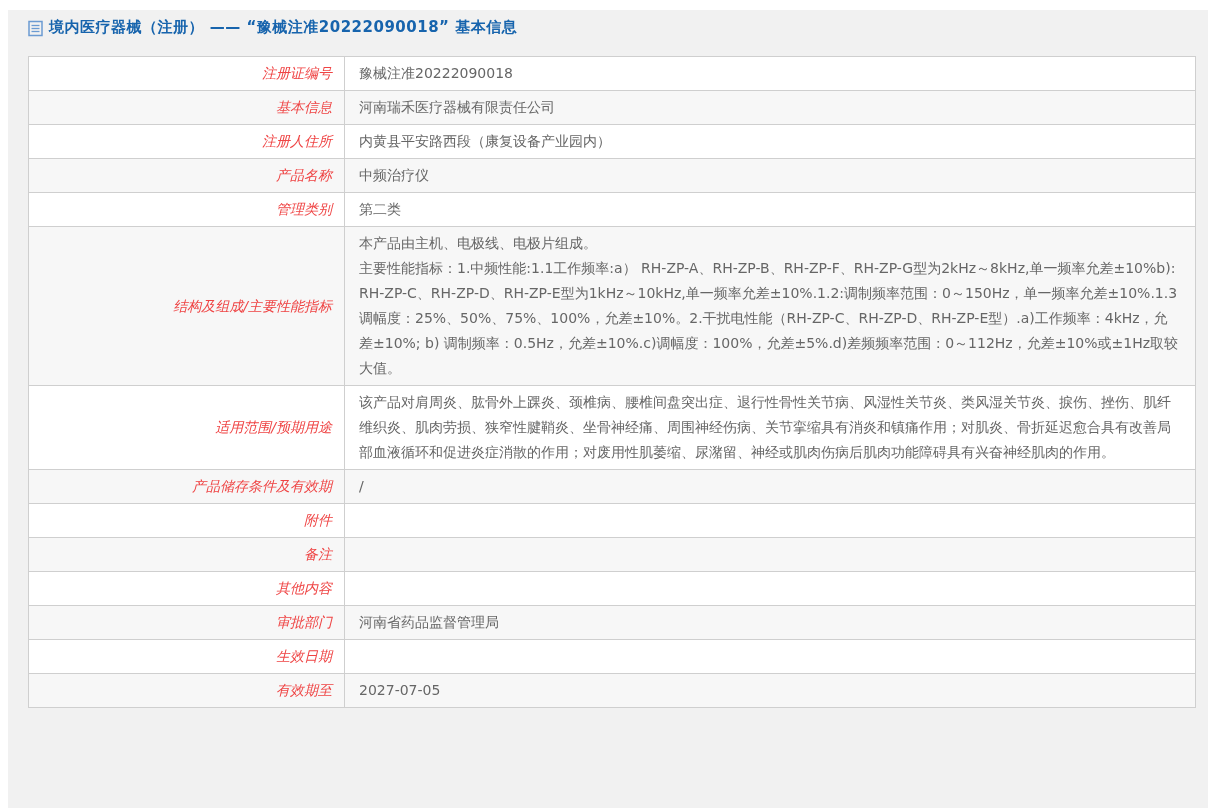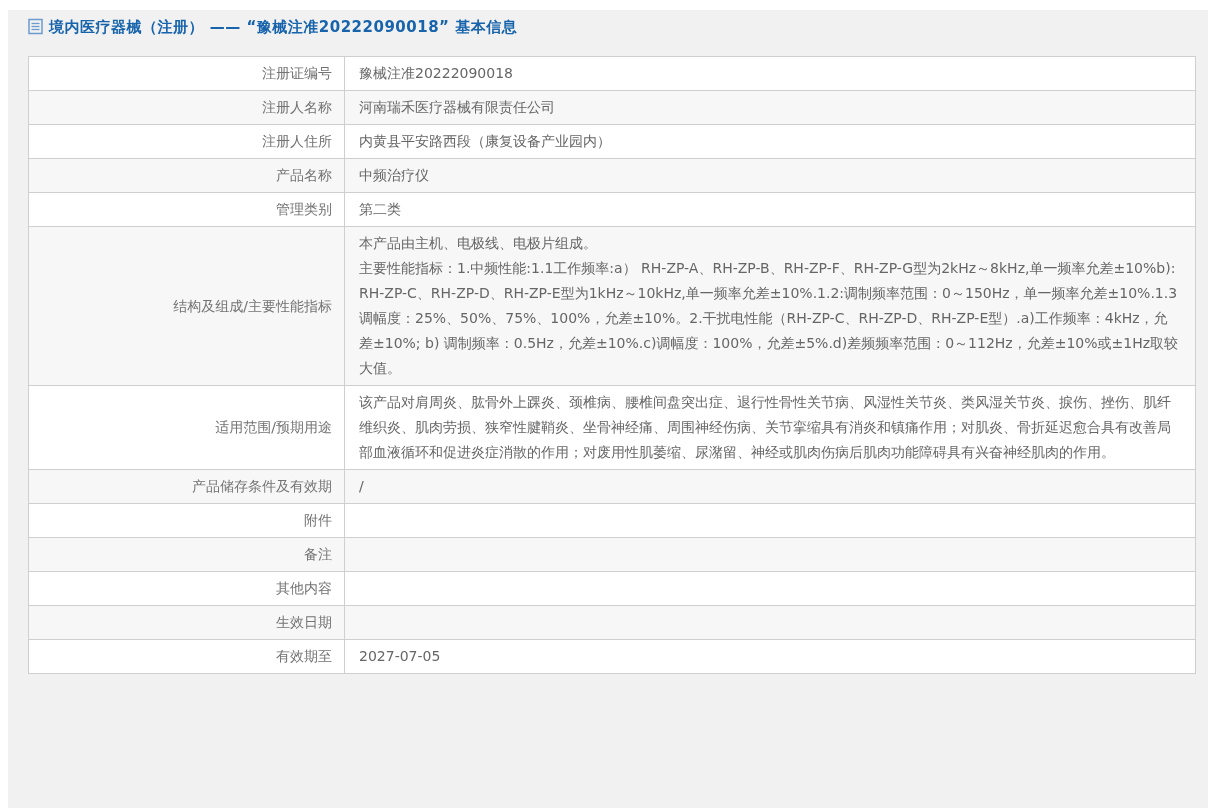--- a/index.html
+++ b/index.html
@@ -4,40 +4,40 @@
 <style>
   * { margin:0; padding:0; box-sizing:border-box; }
   html,body { width:1208px; height:808px; overflow:hidden; background:#ffffff;
               font-family:"DejaVu Sans","Liberation Sans",sans-serif; }
   .page-panel {
     position:absolute; left:8px; top:10px; right:0; bottom:0;
     background:#f1f1f1;
   }
   .page-header {
     position:absolute; left:20px; top:8px;
-    display:flex; align-items:flex-start; gap:6px;
+    display:flex; align-items:flex-end; gap:6px;
   }
   .page-header .doc-icon { width:15px; height:17px; flex:0 0 auto; }
   .page-title {
     font-size:15px; font-weight:bold; color:#1764ad; letter-spacing:0.5px;
     white-space:nowrap;
   }
   table.info-table {
     position:absolute; left:20px; top:46px;
     width:1168px; border-collapse:collapse;
     background:#ffffff; table-layout:fixed;
   }
   table.info-table td {
     border:1px solid #cfcfcf;
     font-size:14px; vertical-align:middle;
   }
   table.info-table tr:nth-child(even) td { background:#f7f7f7; }
   td.cell-label {
-    width:316px; text-align:right; color:#737373;
-    padding:4px 12px 4px 8px; line-height:25px;
+    width:316px; text-align:right; color:#ef4444;
+    padding:4px 12px 4px 8px; line-height:25px;font-style:italic;
   }
   td.cell-value {
     color:#666666; padding:4px 16px 4px 14px; line-height:25px;
     white-space:pre-line; word-break:break-all;
   }
 </style>
 </head>
 <body>
 
 <div class="page-panel">
@@ -53,21 +53,21 @@
   </div>
 
   <table class="info-table">
     <tbody id="info-rows">
   <tr>
     <td class="cell-label">注册证编号</td>
     <td class="cell-value">豫械注准20222090018</td>
   </tr>
 
   <tr>
-    <td class="cell-label">注册人名称</td>
+    <td class="cell-label">基本信息</td>
     <td class="cell-value">河南瑞禾医疗器械有限责任公司</td>
   </tr>
 
   <tr>
     <td class="cell-label">注册人住所</td>
     <td class="cell-value">内黄县平安路西段（康复设备产业园内）</td>
   </tr>
 
 
   <tr>
@@ -105,20 +105,24 @@
   <tr>
     <td class="cell-label">备注</td>
     <td class="cell-value"></td>
   </tr>
 
   <tr>
     <td class="cell-label">其他内容</td>
     <td class="cell-value"></td>
   </tr>
 
+  <tr>
+    <td class="cell-label">审批部门</td>
+    <td class="cell-value">河南省药品监督管理局</td>
+  </tr>
 
 
   <tr>
     <td class="cell-label">生效日期</td>
     <td class="cell-value"></td>
   </tr>
 
   <tr>
     <td class="cell-label">有效期至</td>
     <td class="cell-value">2027-07-05</td>

